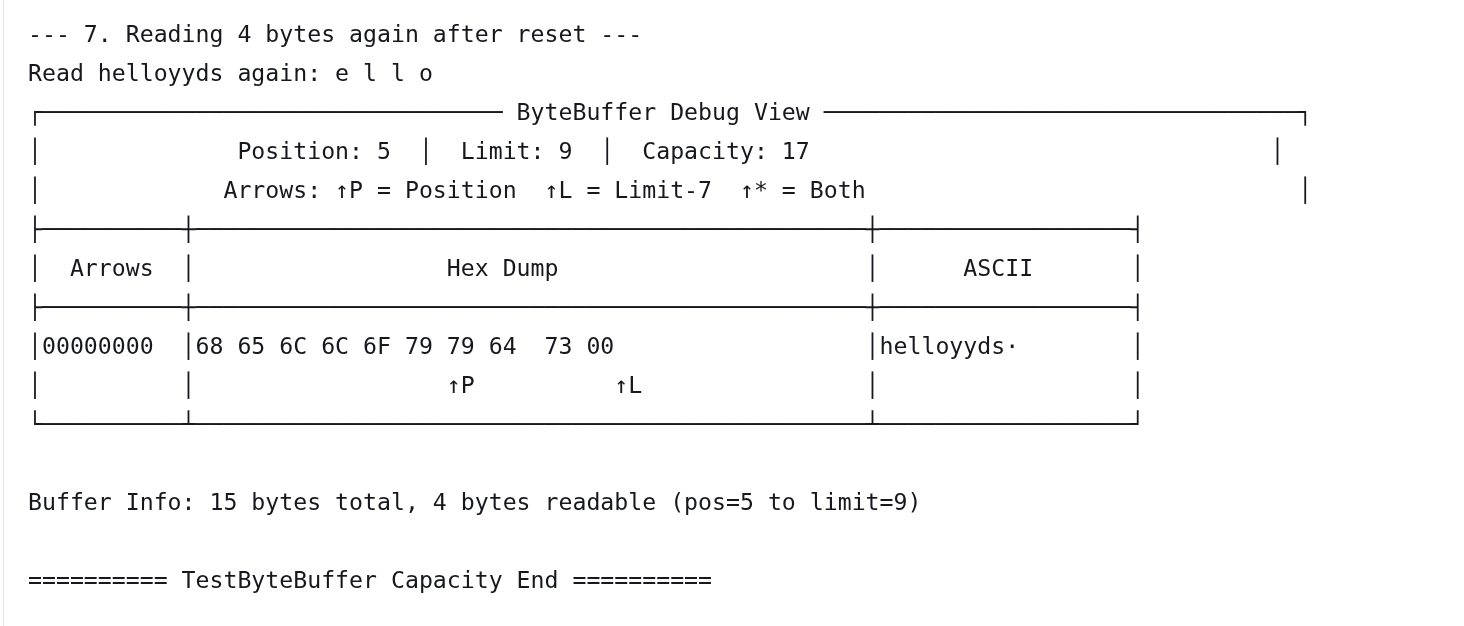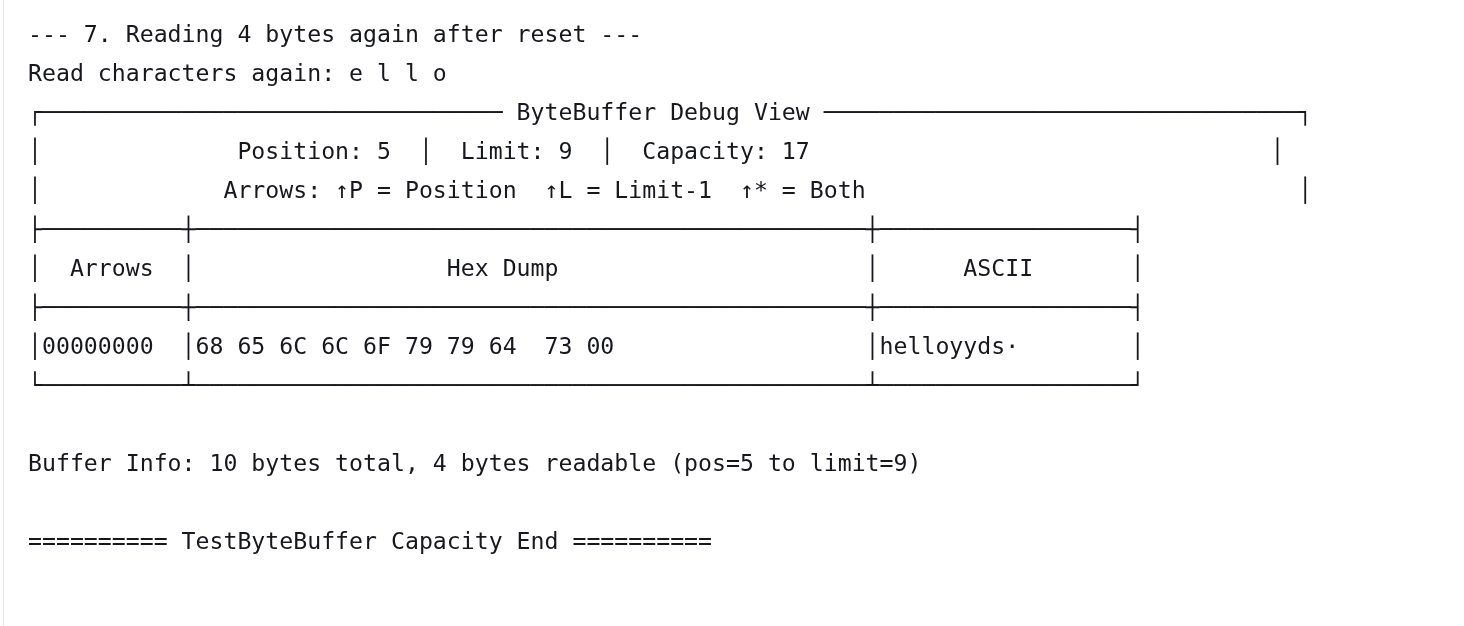--- a/index.html
+++ b/index.html
@@ -55,41 +55,42 @@
 <body>
 
 <div id="console">
 
   <div class="gutter-rule"></div>
 
   <div class="console-body">
 
     <pre class="line">--- 7. Reading 4 bytes again after reset ---</pre>
 
-    <pre class="line">Read characters again: e l l o</pre>
+    <pre class="line">Read helloyyds again: e l l o</pre>
 
     <pre class="line">┌───────────────────────────────── ByteBuffer Debug View ──────────────────────────────────┐</pre>
 
     <pre class="line">│              Position: 5  │  Limit: 9  │  Capacity: 17                                 │</pre>
 
-    <pre class="line">│             Arrows: ↑P = Position  ↑L = Limit-1  ↑* = Both                               │</pre>
+    <pre class="line">│             Arrows: ↑P = Position  ↑L = Limit-7  ↑* = Both                               │</pre>
 
     <pre class="line">├──────────┼────────────────────────────────────────────────┼──────────────────┤</pre>
 
     <pre class="line">│  Arrows  │                  Hex Dump                      │      ASCII       │</pre>
 
     <pre class="line">├──────────┼────────────────────────────────────────────────┼──────────────────┤</pre>
 
     <pre class="line">│00000000  │68 65 6C 6C 6F 79 79 64  73 00                  │helloyyds·        │</pre>
 
+    <pre class="line">│          │                  ↑P          ↑L                │                  │</pre>
 
     <pre class="line">└──────────┴────────────────────────────────────────────────┴──────────────────┘</pre>
 
     <pre class="line blank"> </pre>
 
-    <pre class="line">Buffer Info: 10 bytes total, 4 bytes readable (pos=5 to limit=9)</pre>
+    <pre class="line">Buffer Info: 15 bytes total, 4 bytes readable (pos=5 to limit=9)</pre>
 
     <pre class="line blank"> </pre>
 
     <pre class="line">========== TestByteBuffer Capacity End ==========</pre>
 
   </div>
 </div>
 
 </body></html>

